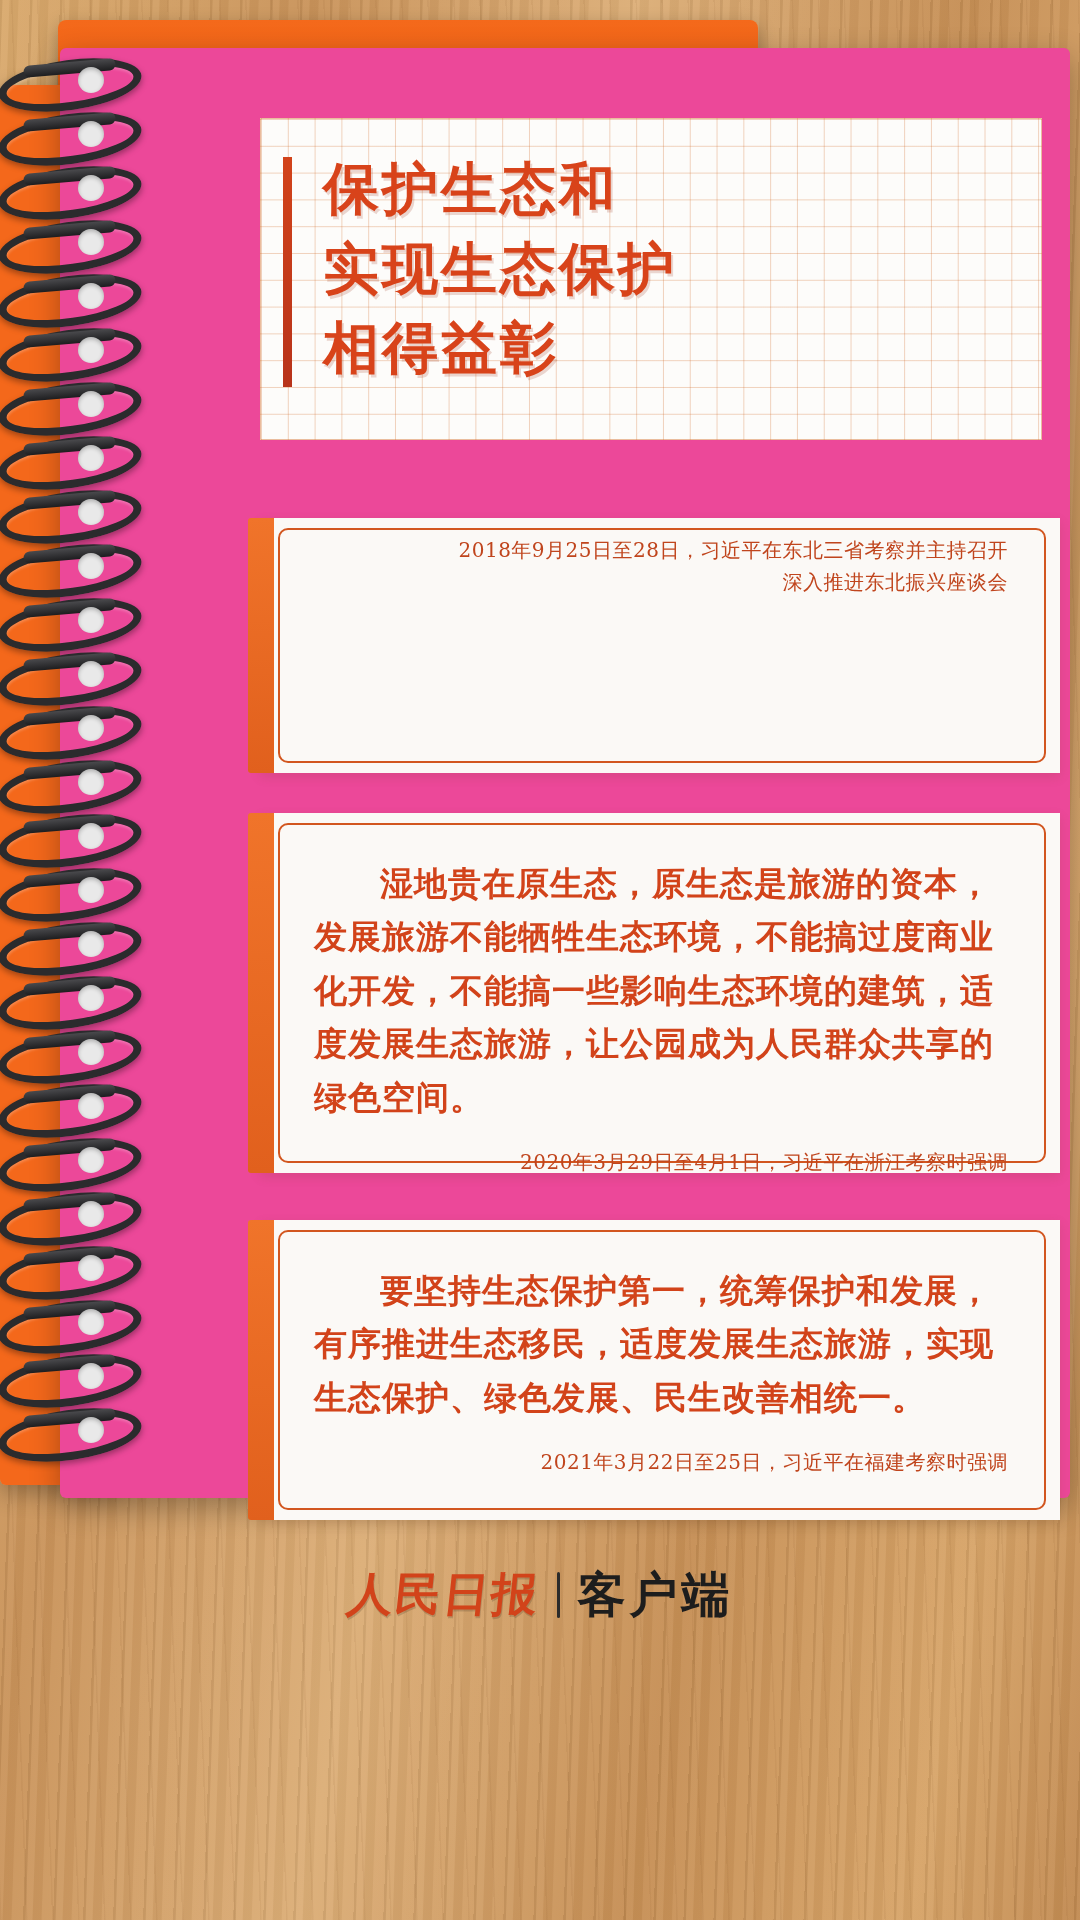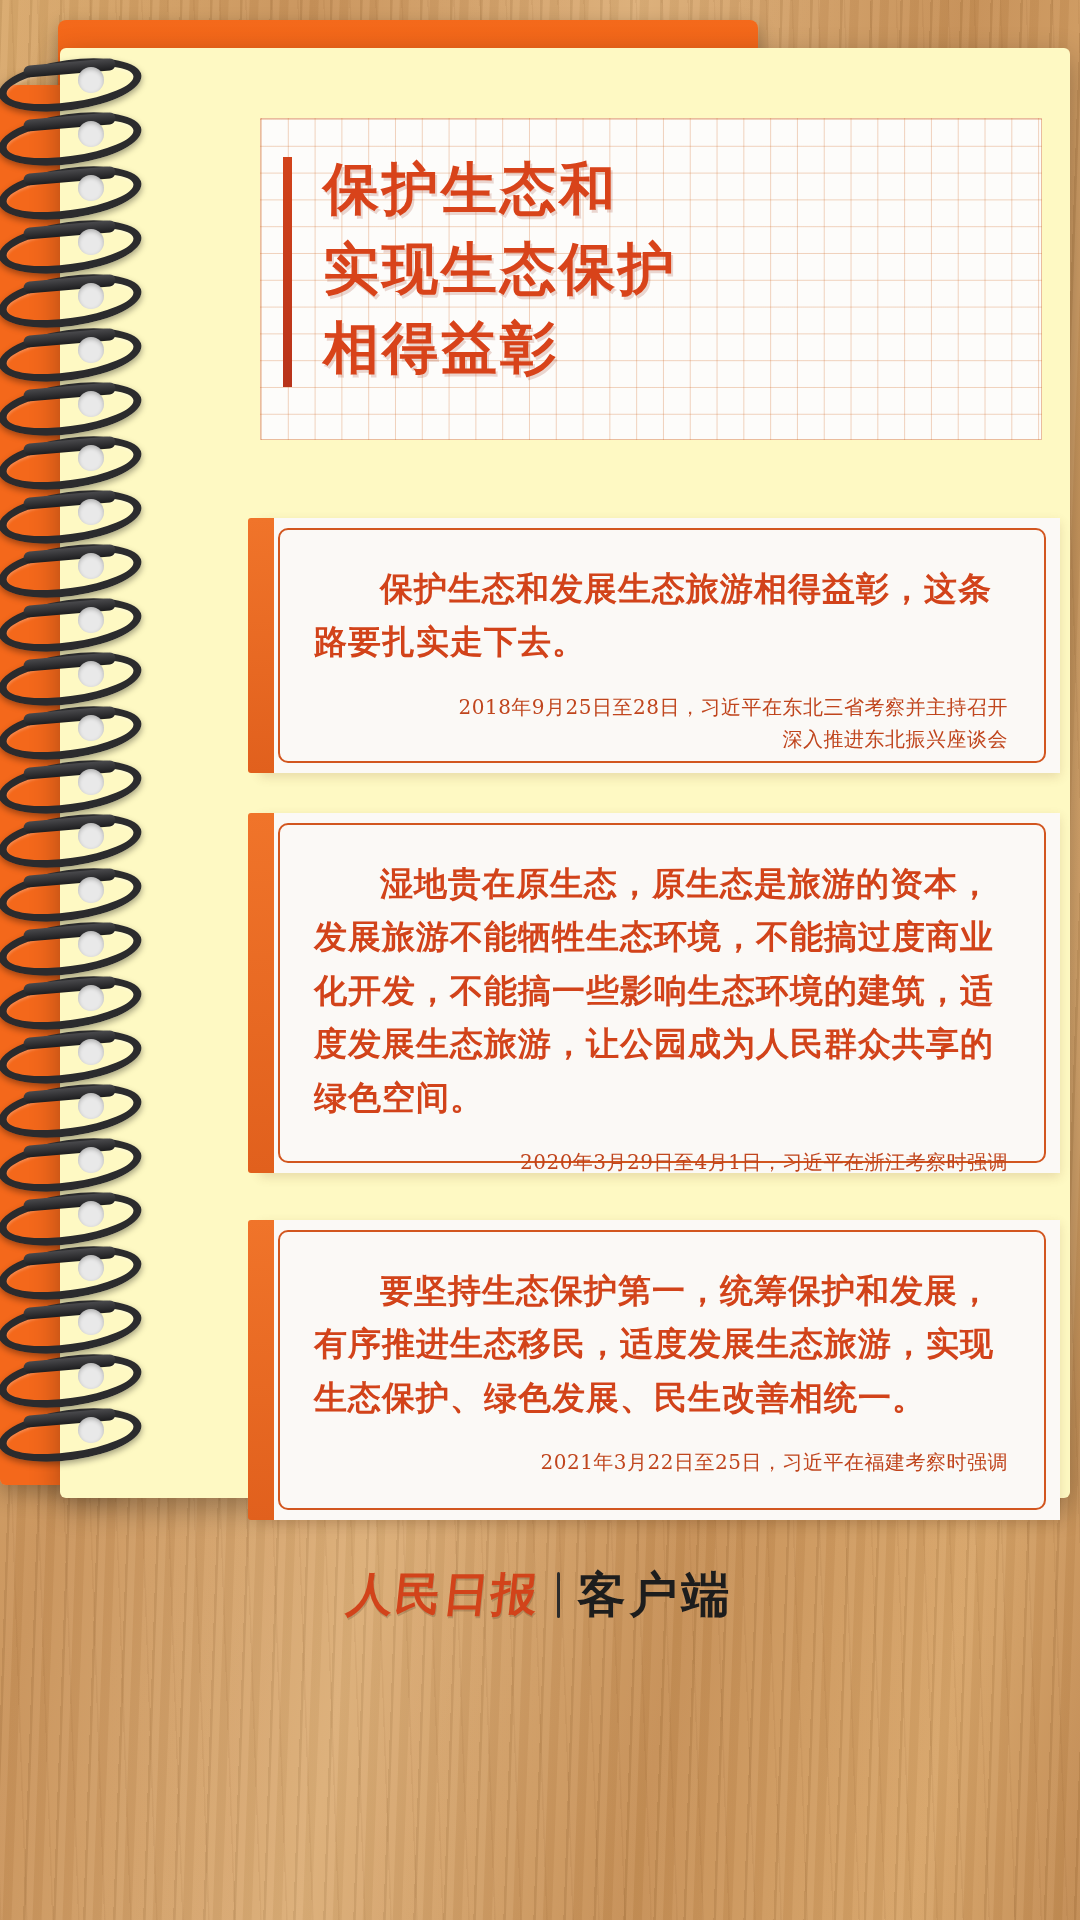--- a/index.html
+++ b/index.html
@@ -43,21 +43,21 @@
     left:0px;top:85px;width:120px;height:1400px;
     background:linear-gradient(90deg,#f4681b 0%, #f4681b 60%, #e85c10 100%);
     border-radius:6px 0 0 6px;
     box-shadow:0 8px 24px rgba(0,0,0,.3);
   }
 
   
   .page{
     position:absolute;
     left:60px;top:48px;width:1010px;height:1450px;
-    background:#fef9c3;
+    background:#ec4899;
     border-radius:6px;
     box-shadow:0 10px 30px rgba(0,0,0,.30);
   }
   .page-inner{
     position:absolute;
     left:60px;top:0px;right:0;bottom:0;
   }
 
   
   .spiral{
@@ -190,21 +190,20 @@
       <div class="title-bar"></div>
       <div class="title-text">
         <div>保护生态和</div>
         <div>实现生态保护</div>
         <div>相得益彰</div>
       </div>
     </div>
 
     <div class="card" id="card1">
       <div class="card-frame"></div>
-      <div class="quote">保护生态和发展生态旅游相得益彰，这条路要扎实走下去。</div>
       <div class="source">
         <div>2018年9月25日至28日，习近平在东北三省考察并主持召开</div>
         <div>深入推进东北振兴座谈会</div>
       </div>
     </div>
 
     <div class="card" id="card2">
       <div class="card-frame"></div>
       <div class="quote">湿地贵在原生态，原生态是旅游的资本，发展旅游不能牺牲生态环境，不能搞过度商业化开发，不能搞一些影响生态环境的建筑，适度发展生态旅游，让公园成为人民群众共享的绿色空间。</div>
       <div class="source">

